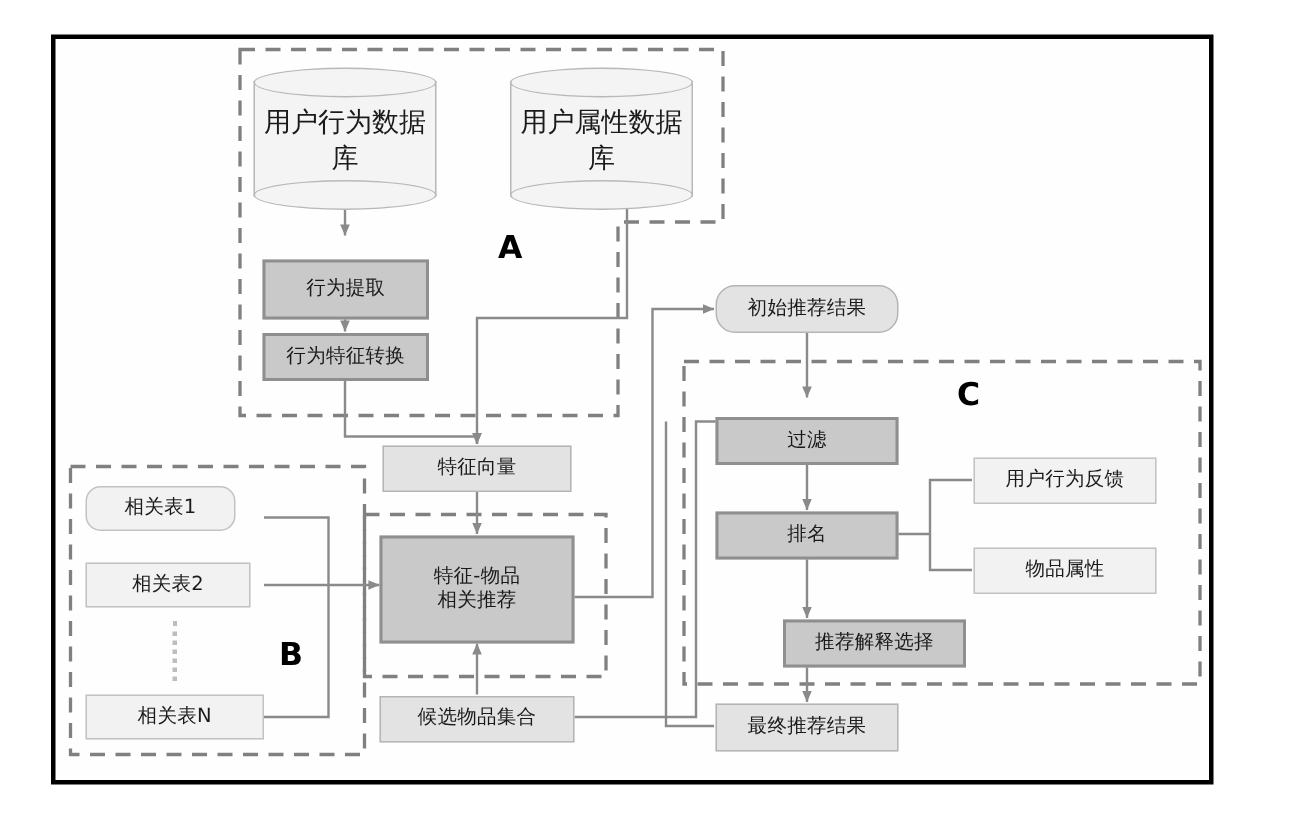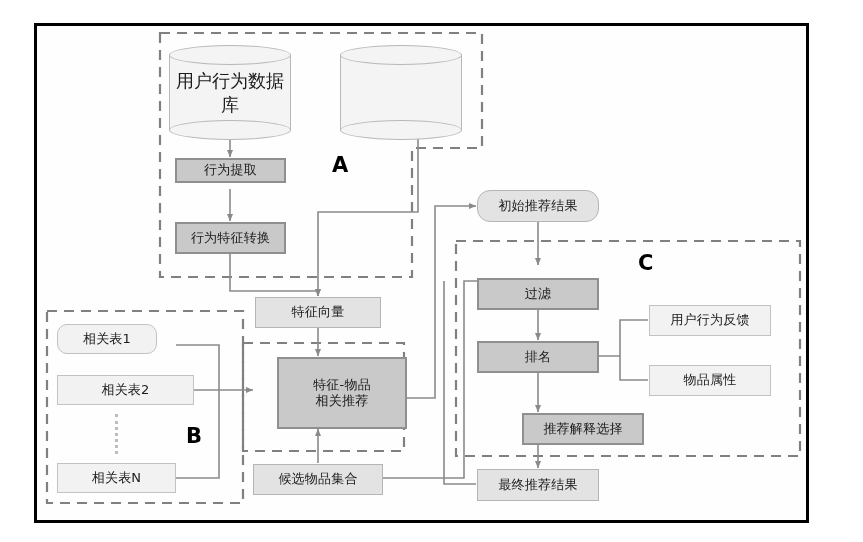--- a/index.html
+++ b/index.html
@@ -184,37 +184,38 @@
     <div class="body"></div>
     <div class="bottom"></div>
     <div class="top"></div>
     <div class="label">用户行为数据库</div>
   </div>
 
   <div class="cyl" style="left:340px; top:45px; width:122px; height:95px;">
     <div class="body"></div>
     <div class="bottom"></div>
     <div class="top"></div>
+    <div class="label">用户属性数据库</div>
   </div>
 
-  <div class="node dark" style="left:175px; top:158px; width:111px; height:25px;">行为提取</div>
+  <div class="node dark" style="left:175px; top:173px; width:111px; height:40px;">行为提取</div>
 
   <div class="node dark" style="left:175px; top:222px; width:111px; height:32px;">行为特征转换</div>
 
   <div class="node light" style="left:255px; top:297px; width:126px; height:31px;">特征向量</div>
 
   <div class="node pale" style="left:57px; top:324px; width:100px; height:30px;border-radius:10px;">相关表1</div>
 
-  <div class="node pale" style="left:57px; top:375px; width:137px; height:30px;">相关表2</div>
+  <div class="node pale" style="left:57px; top:375px; width:110px; height:30px;">相关表2</div>
 
   <div class="ellipsis-dots" style="left:115px; top:414px;"></div>
 
   <div class="node pale" style="left:57px; top:463px; width:119px; height:30px;">相关表N</div>
 
-  <div class="node dark" style="left:253px; top:357px; width:130px; height:72px; flex-direction:column;margin-left:24px;">
+  <div class="node dark" style="left:253px; top:357px; width:130px; height:72px; flex-direction:column;">
     <span>特征-物品</span>
     <span>相关推荐</span>
   </div>
 
   <div class="node light" style="left:253px; top:464px; width:130px; height:31px;">候选物品集合</div>
 
   <div class="node light" style="left:477px; top:190px; width:122px; height:32px;border-radius:13px;">初始推荐结果</div>
 
   <div class="node dark" style="left:477px; top:278px; width:122px; height:32px;">过滤</div>
 

